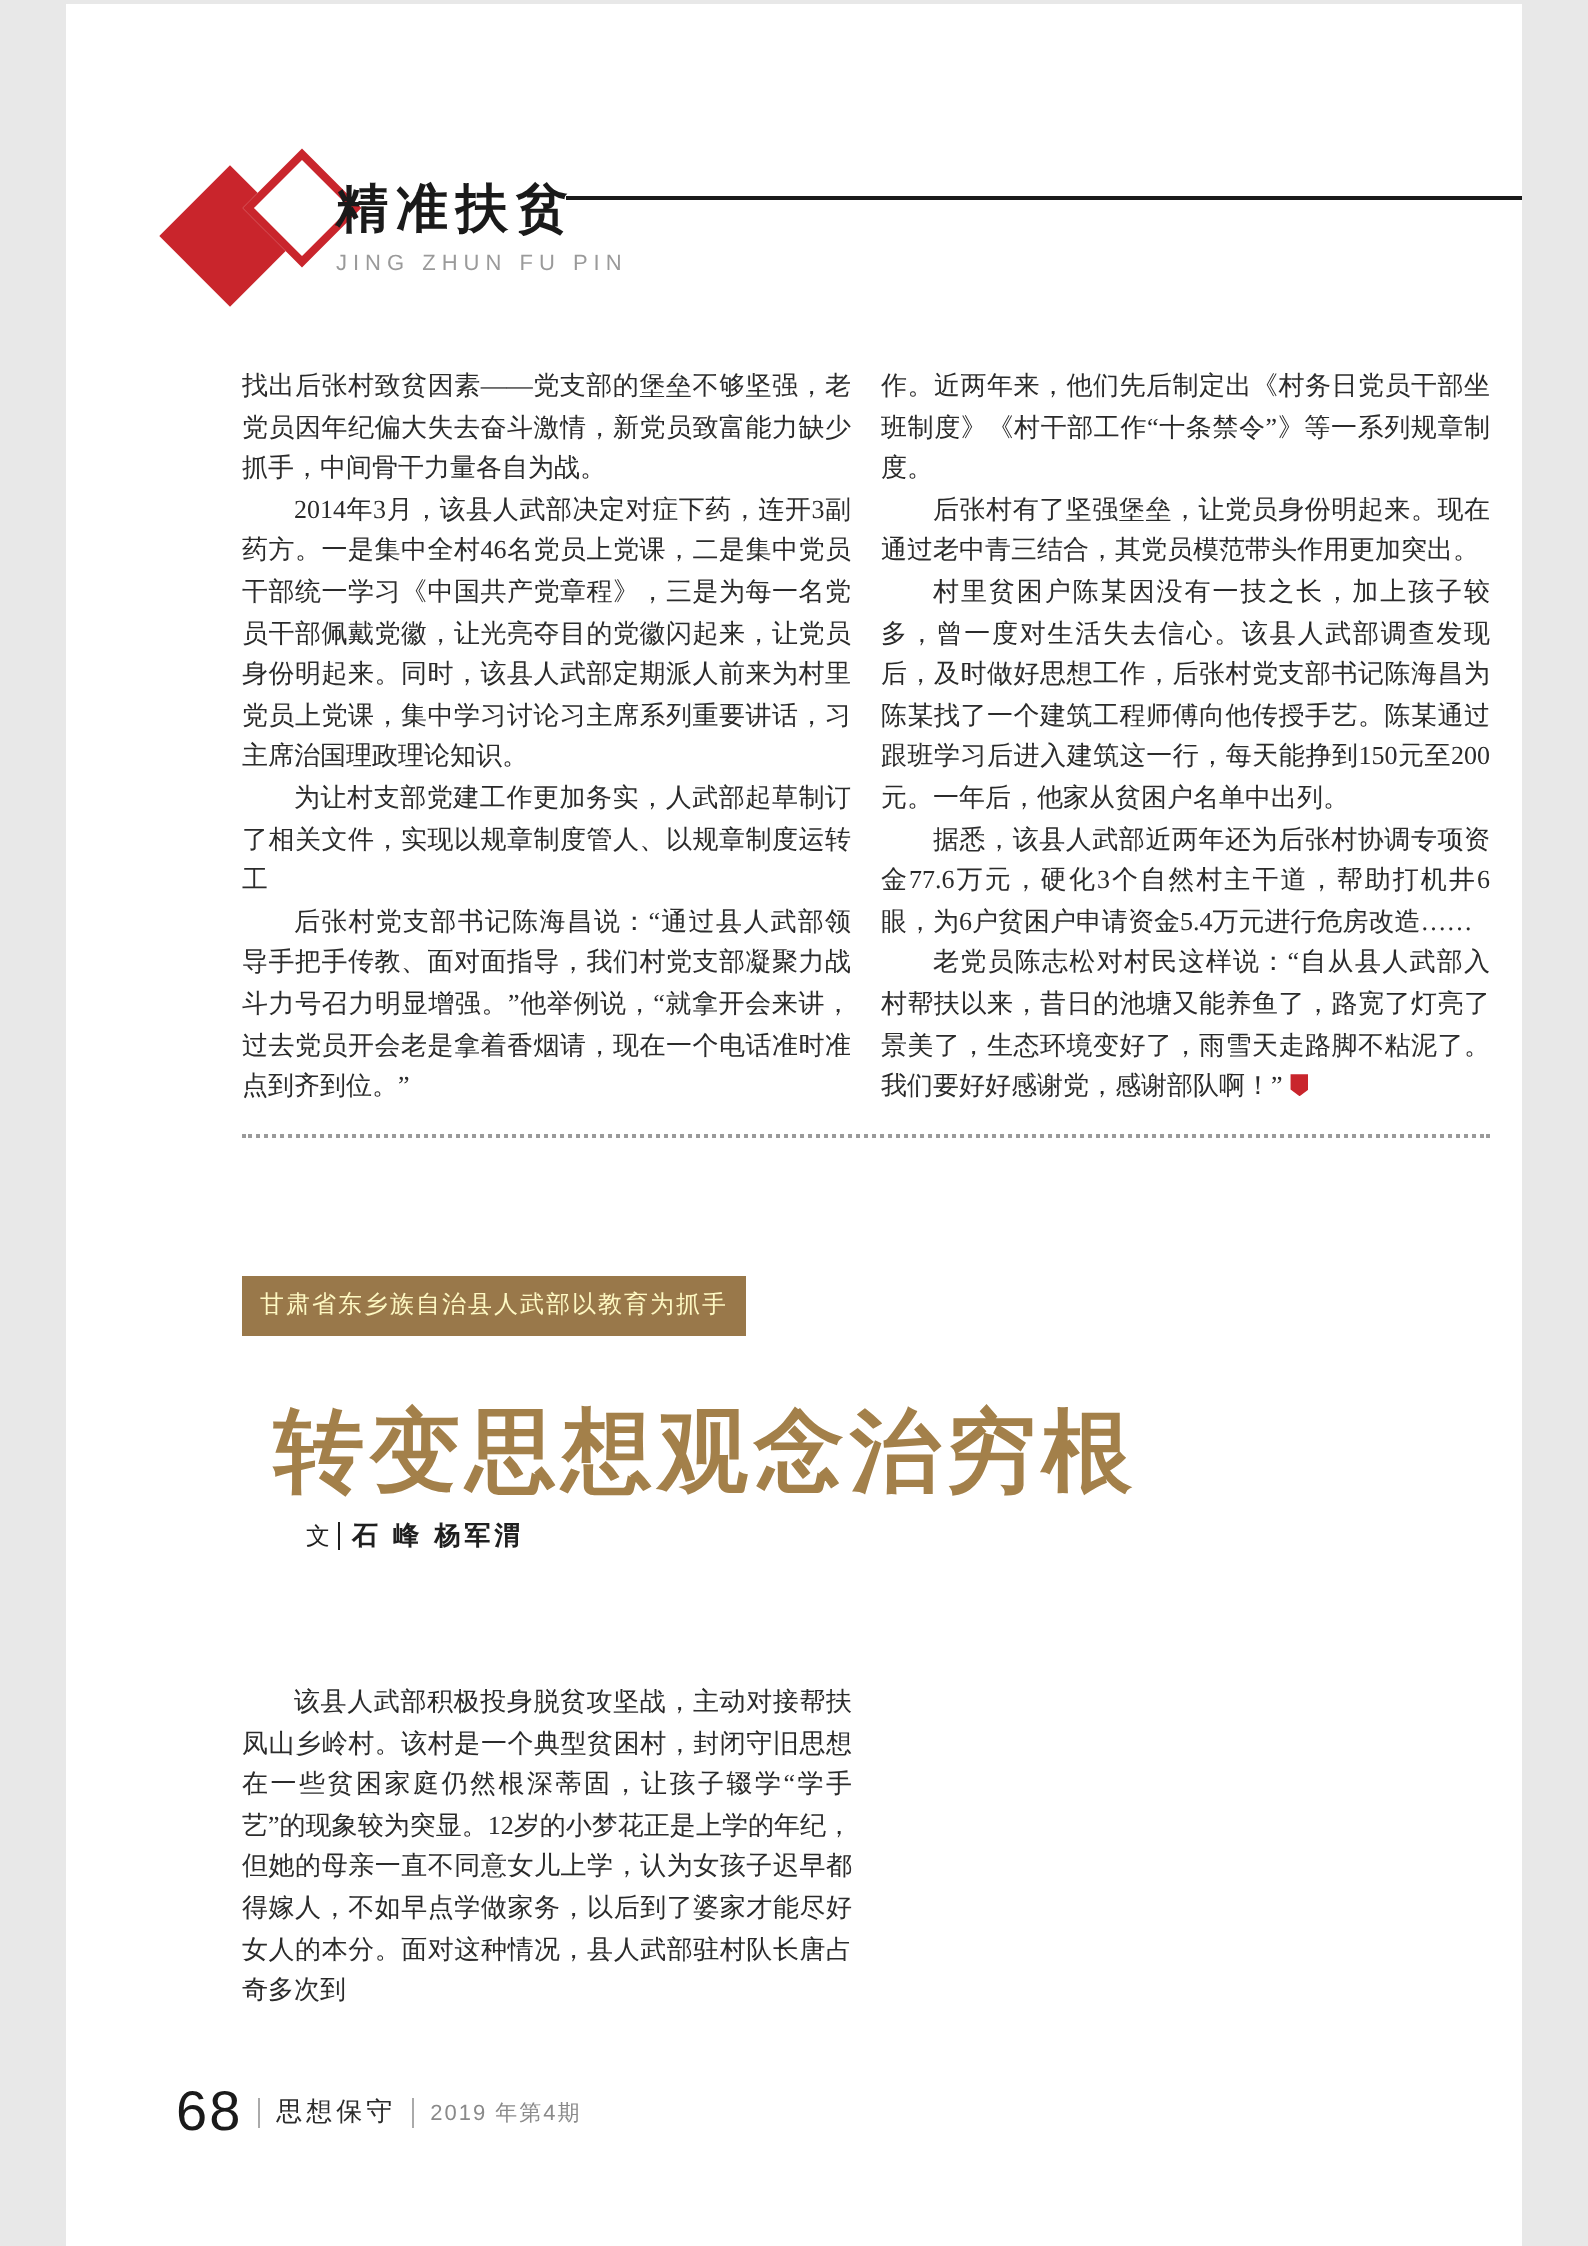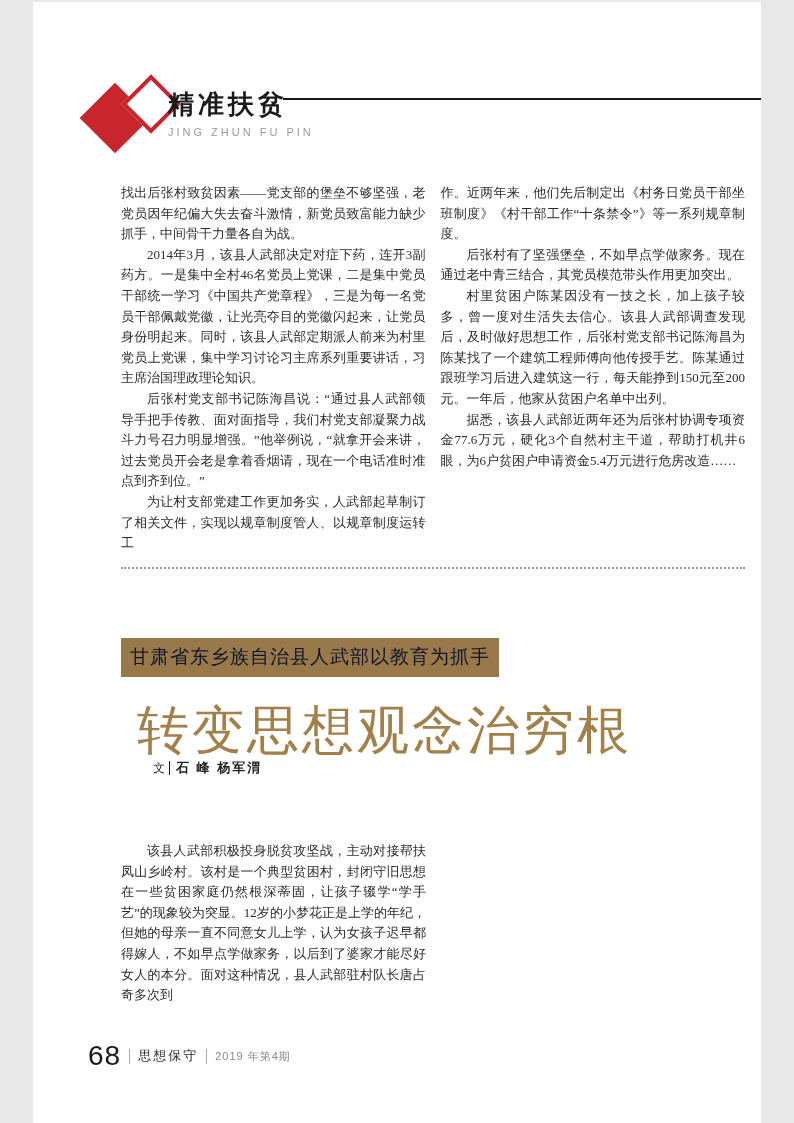--- a/index.html
+++ b/index.html
@@ -65,30 +65,30 @@
   
   .dotted-sep {
     position:absolute; top:565px; left:88px; width:624px; height:0;
     border-top:2px dotted #9a9a9a;
   }
 
   
   .kicker {
     position:absolute; top:636px; left:88px;
     display:inline-block;
-    background:#99784a; color:#0f172a;
+    background:#99784a; color:#fef9c3;
     font-family:"Liberation Sans","DejaVu Sans",sans-serif;
-    font-size:19px; letter-spacing:1px;
+    font-size:12px; letter-spacing:1px;
     padding:6px 9px 7px 9px;
     text-align:right;
   }
   .article-title {
     position:absolute; top:694px; left:104px;
     font-family:"Liberation Sans","DejaVu Sans",sans-serif;
-    font-weight:normal; font-size:52px; letter-spacing:3px;
+    font-weight:bold; font-size:45px; letter-spacing:3px;
     color:#a3804a;
   }
   .byline {
     position:absolute; top:757px; left:120px;
     font-family:"Liberation Sans","DejaVu Sans",sans-serif;
     font-size:13px; color:#1f1f1f;
     display:flex; align-items:center;
   }
   .byline .byline-label { font-size:12px; }
   .byline .byline-bar { width:1px; height:14px; background:#1f1f1f; margin:0 6px 0 4px; }
@@ -117,28 +117,29 @@
       <div class="brand-cn">精准扶贫</div>
       <div class="brand-en">JING ZHUN FU PIN</div>
     </div>
     <div class="head-rule"></div>
   </div>
 
   <div class="cols" id="article1-cols">
     <div class="col">
       <p>找出后张村致贫因素——党支部的堡垒不够坚强，老党员因年纪偏大失去奋斗激情，新党员致富能力缺少抓手，中间骨干力量各自为战。</p>
       <p class="ind">2014年3月，该县人武部决定对症下药，连开3副药方。一是集中全村46名党员上党课，二是集中党员干部统一学习《中国共产党章程》，三是为每一名党员干部佩戴党徽，让光亮夺目的党徽闪起来，让党员身份明起来。同时，该县人武部定期派人前来为村里党员上党课，集中学习讨论习主席系列重要讲话，习主席治国理政理论知识。</p>
+      <p class="ind">为让村支部党建工作更加务实，人武部起草制订了相关文件，实现以规章制度管人、以规章制度运转工</p>
       <p class="ind">后张村党支部书记陈海昌说：“通过县人武部领导手把手传教、面对面指导，我们村党支部凝聚力战斗力号召力明显增强。”他举例说，“就拿开会来讲，过去党员开会老是拿着香烟请，现在一个电话准时准点到齐到位。”</p>
-      <p class="ind">为让村支部党建工作更加务实，人武部起草制订了相关文件，实现以规章制度管人、以规章制度运转工</p>
     </div>
     <div class="col">
       <p>作。近两年来，他们先后制定出《村务日党员干部坐班制度》《村干部工作“十条禁令”》等一系列规章制度。</p>
-      <p class="ind">后张村有了坚强堡垒，不如早点学做家务。现在通过老中青三结合，其党员模范带头作用更加突出。</p>
+      <p class="ind">后张村有了坚强堡垒，让党员身份明起来。现在通过老中青三结合，其党员模范带头作用更加突出。</p>
       <p class="ind">村里贫困户陈某因没有一技之长，加上孩子较多，曾一度对生活失去信心。该县人武部调查发现后，及时做好思想工作，后张村党支部书记陈海昌为陈某找了一个建筑工程师傅向他传授手艺。陈某通过跟班学习后进入建筑这一行，每天能挣到150元至200元。一年后，他家从贫困户名单中出列。</p>
       <p class="ind">据悉，该县人武部近两年还为后张村协调专项资金77.6万元，硬化3个自然村主干道，帮助打机井6眼，为6户贫困户申请资金5.4万元进行危房改造……</p>
+      <p class="ind"><span>老党员陈志松对村民这样说：“自从县人武部入村帮扶以来，昔日的池塘又能养鱼了，路宽了灯亮了景美了，生态环境变好了，雨雪天走路脚不粘泥了。我们要好好感谢党，感谢部队啊！”</span><span class="end-mark"></span></p>
     </div>
   </div>
 
   <div class="dotted-sep"></div>
 
   <div class="kicker">甘肃省东乡族自治县人武部以教育为抓手</div>
   <h1 class="article-title">转变思想观念治穷根</h1>
   <div class="byline">
     <span class="byline-label">文</span>
     <span class="byline-bar"></span>

